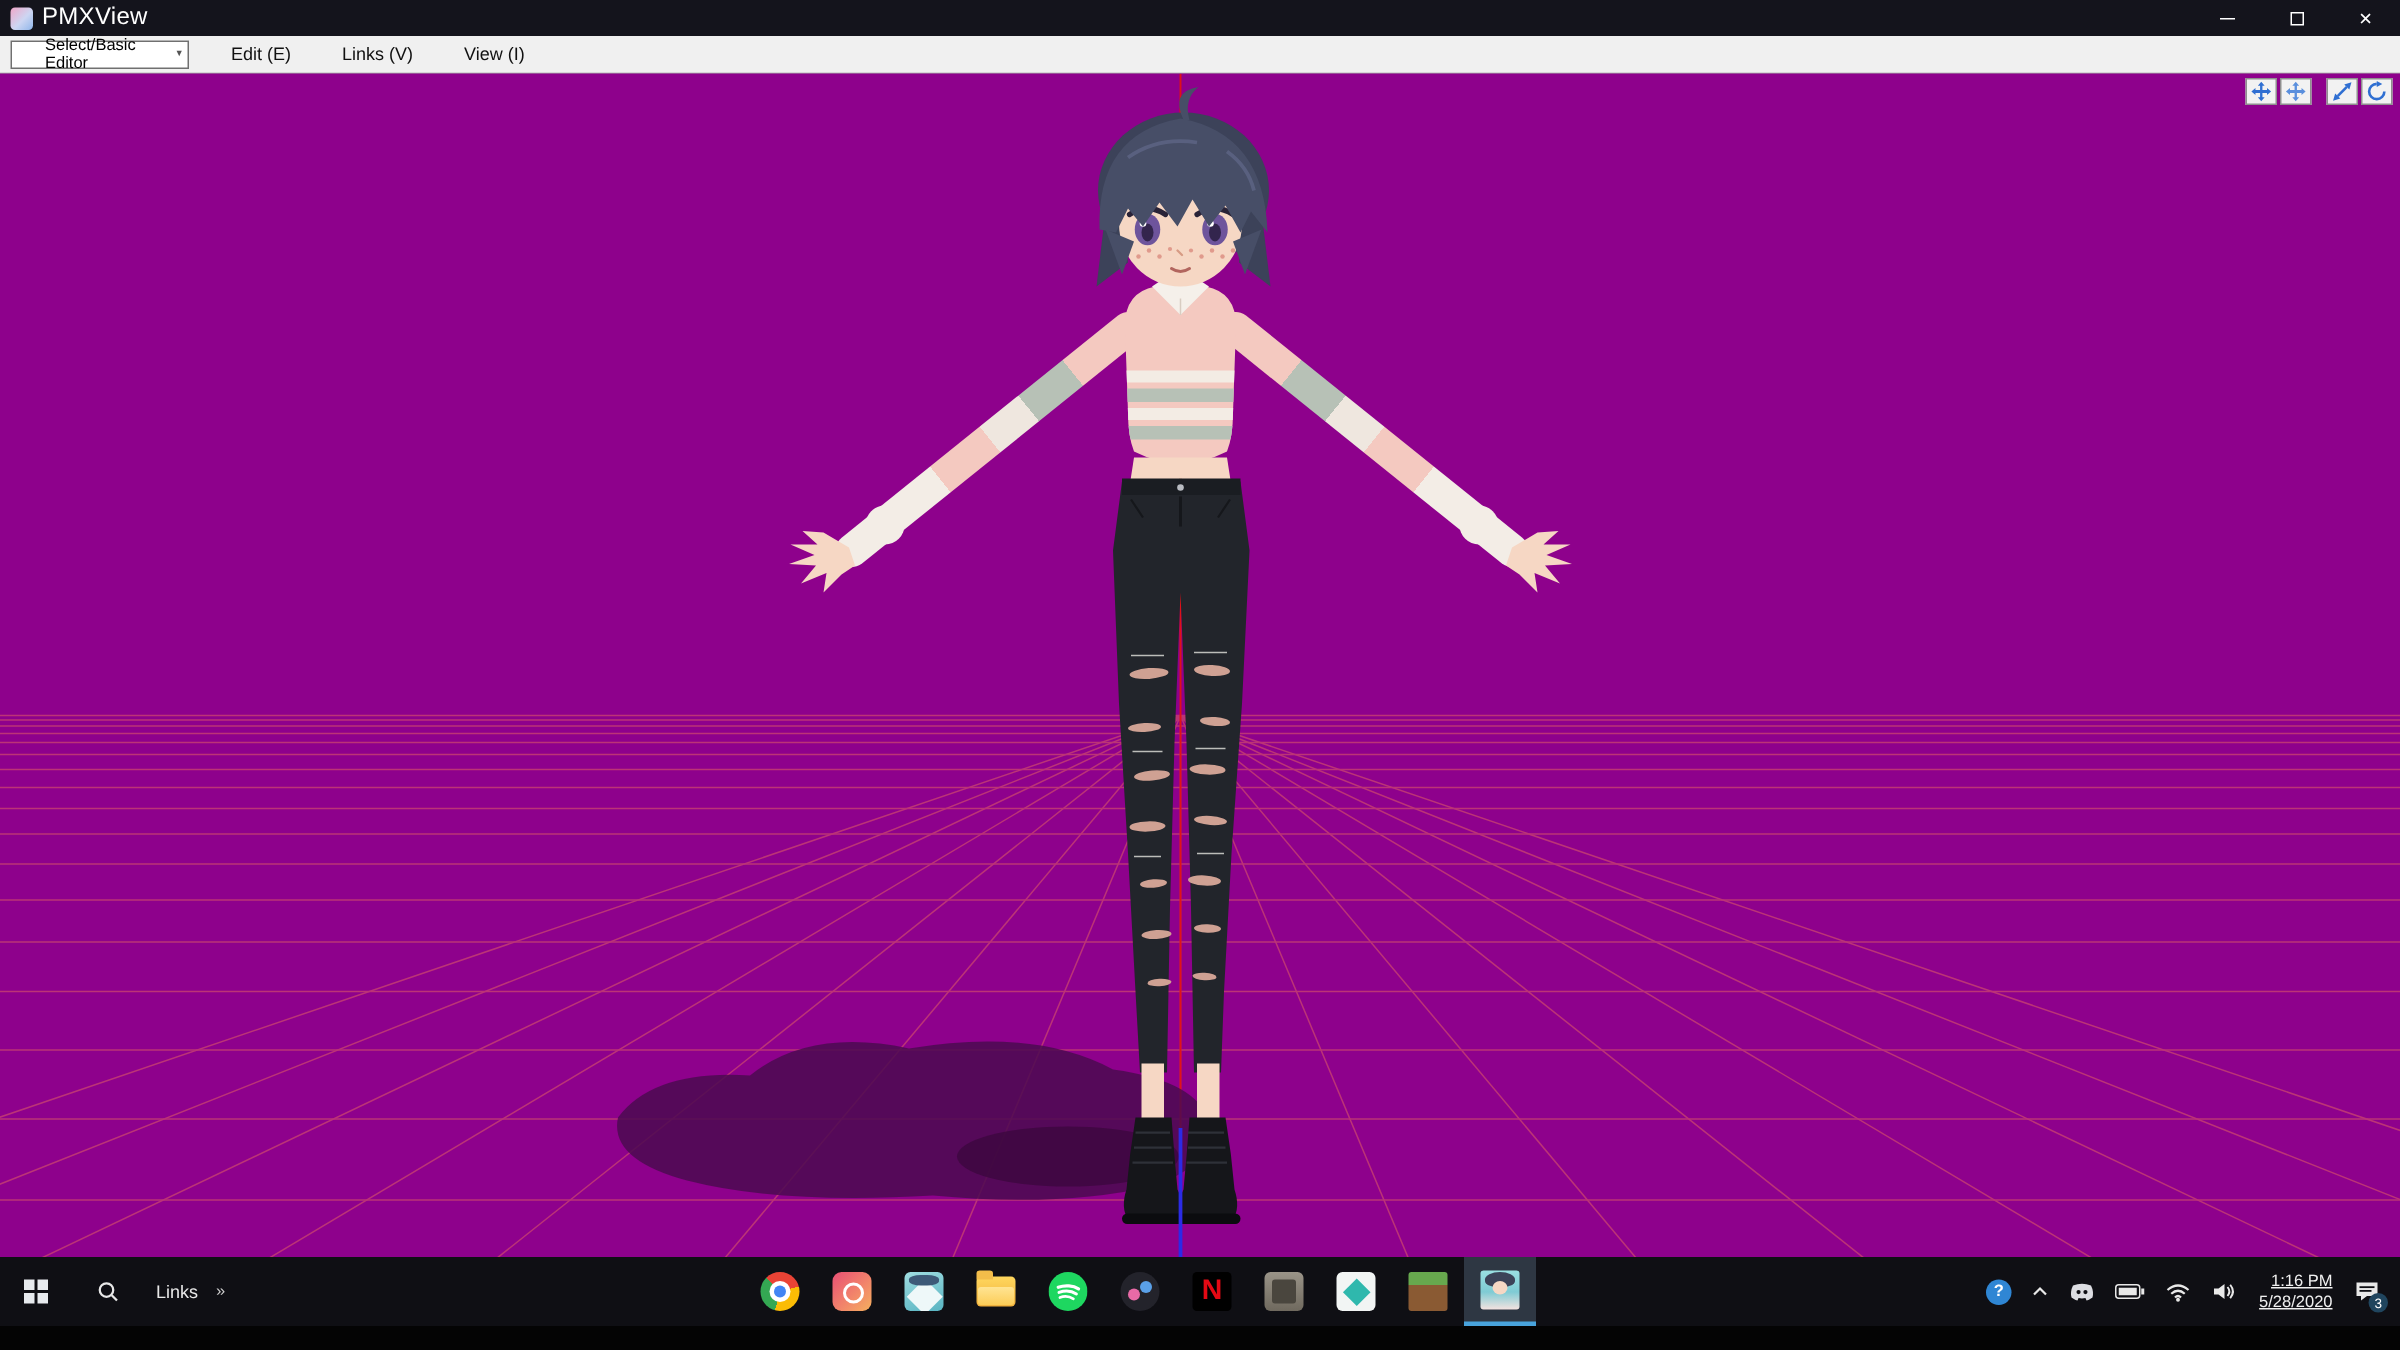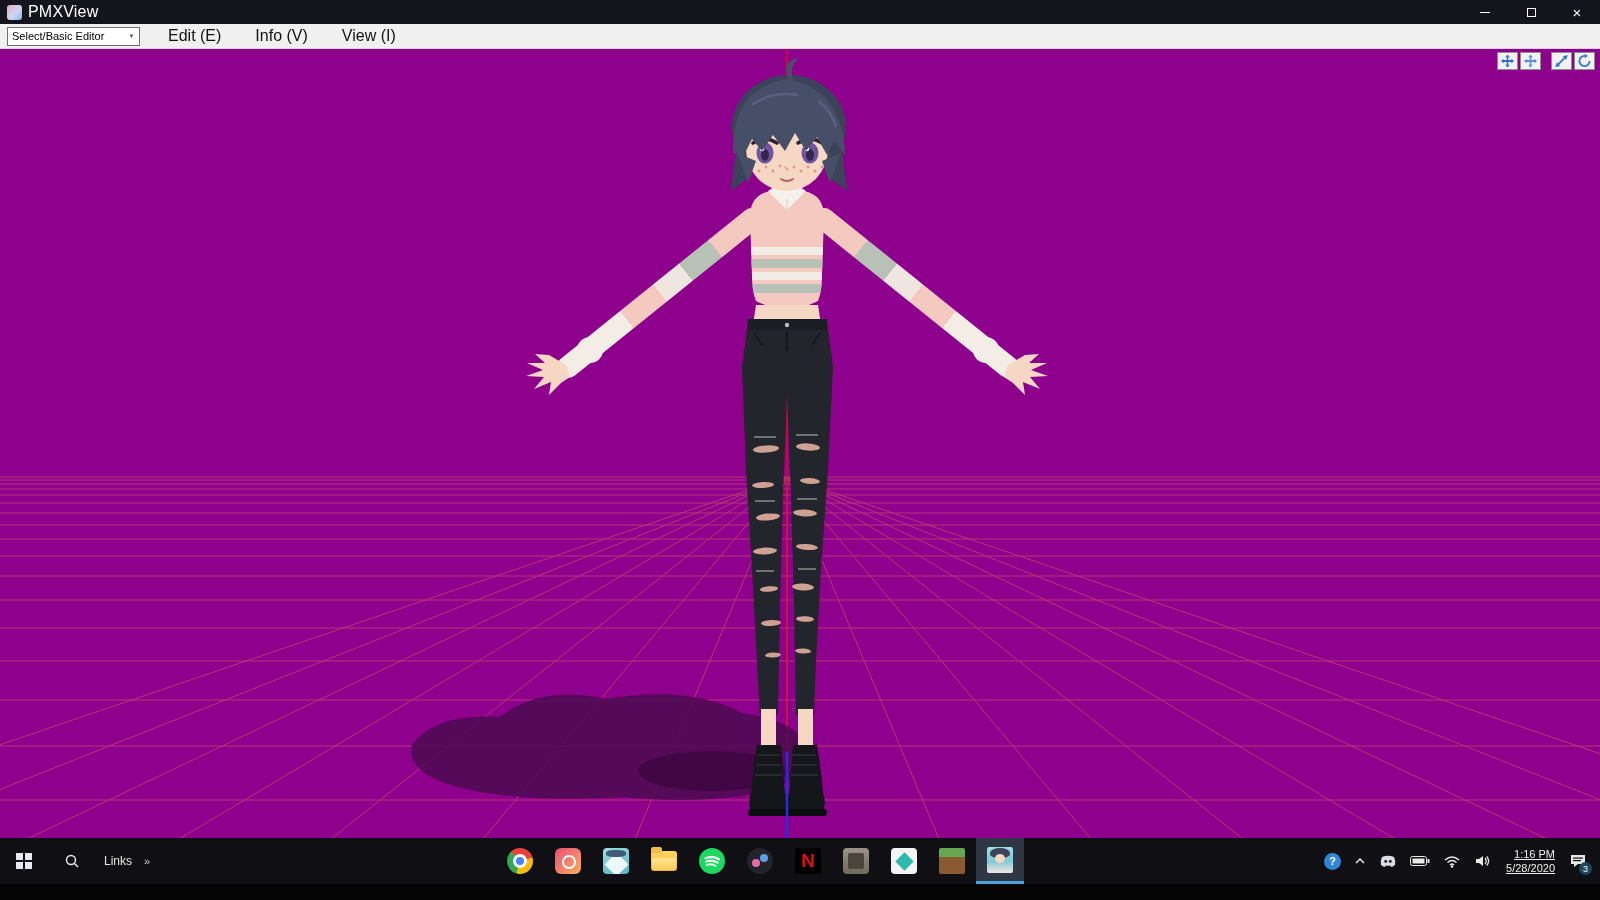--- a/index.html
+++ b/index.html
@@ -14,25 +14,25 @@
   .title-text { font-size:16px; letter-spacing:.2px; }
   .win-controls { margin-left:auto; display:flex; height:100%; }
   .win-btn { width:46px; display:flex; align-items:center; justify-content:center; cursor:default; }
   .min-glyph { width:10px; height:1px; background:#fff; }
   .max-glyph { width:9px; height:9px; border:1px solid #fff; }
   .close-glyph { font-size:15px; line-height:1; color:#fff; }
 
   
   .menubar { position:absolute; top:24px; left:0; width:1600px; height:25px;
     background:#f0f0f0; border-bottom:1px solid #d6d6d6; display:flex; align-items:center; }
-  .combo { margin-left:7px; height:19px; width:133px; background:#fff;
+  .combo { margin-left:7px; height:19px; width:119px; background:#fff;
     border:1px solid #707070; display:flex; align-items:center; font-size:11px;
-    color:#000; padding-left:4px;gap:16px; }
+    color:#000; padding-left:22px;gap:16px; }
   .combo-arrow { margin-left:auto; width:15px; text-align:center; font-size:6px; color:#555; }
-  .menu-item { font-size:16px; color:#111; margin-left:22px; padding:2px 6px; }
+  .menu-item { font-size:12px; color:#111; margin-left:22px; padding:2px 6px; }
 
   
   .viewport { position:absolute; top:49px; left:0; width:1600px; height:789px;
     background:var(--vp-bg,#8e018c); overflow:hidden; }
   #scene { position:absolute; left:0; top:0; width:1600px; height:789px; display:block; }
   .vp-toolbar { position:absolute; top:3px; right:5px; display:flex; align-items:center; gap:2px; }
   .vp-btn { width:21px; height:18px; background:#f2f2f2; border:1px solid #8f8f8f;
     display:flex; align-items:center; justify-content:center; }
   .vp-btn svg { display:block; }
   .vp-gap { width:6px; }
@@ -133,21 +133,21 @@
       </div>
   </div>
 </div>
 
 <div class="menubar">
   <div class="combo">
     <span>Select/Basic Editor</span>
     <span class="combo-arrow">▼</span>
   </div>
   <div class="menu-item">Edit (E)</div>
-  <div class="menu-item">Info (V)</div>
+  <div class="menu-item">Links (V)</div>
   <div class="menu-item">View (I)</div>
 </div>
 
 <div class="viewport">
   <svg id="scene" viewBox="0 0 1600 789">
     <defs>
       <linearGradient id="gArmL" gradientUnits="userSpaceOnUse" x1="752" y1="170" x2="568" y2="318">
         <stop offset="0" stop-color="#f4c9c0"></stop>
           <stop offset="0.2" stop-color="#f4c9c0"></stop>
         <stop offset="0.2" stop-color="#b7c1b6"></stop>

